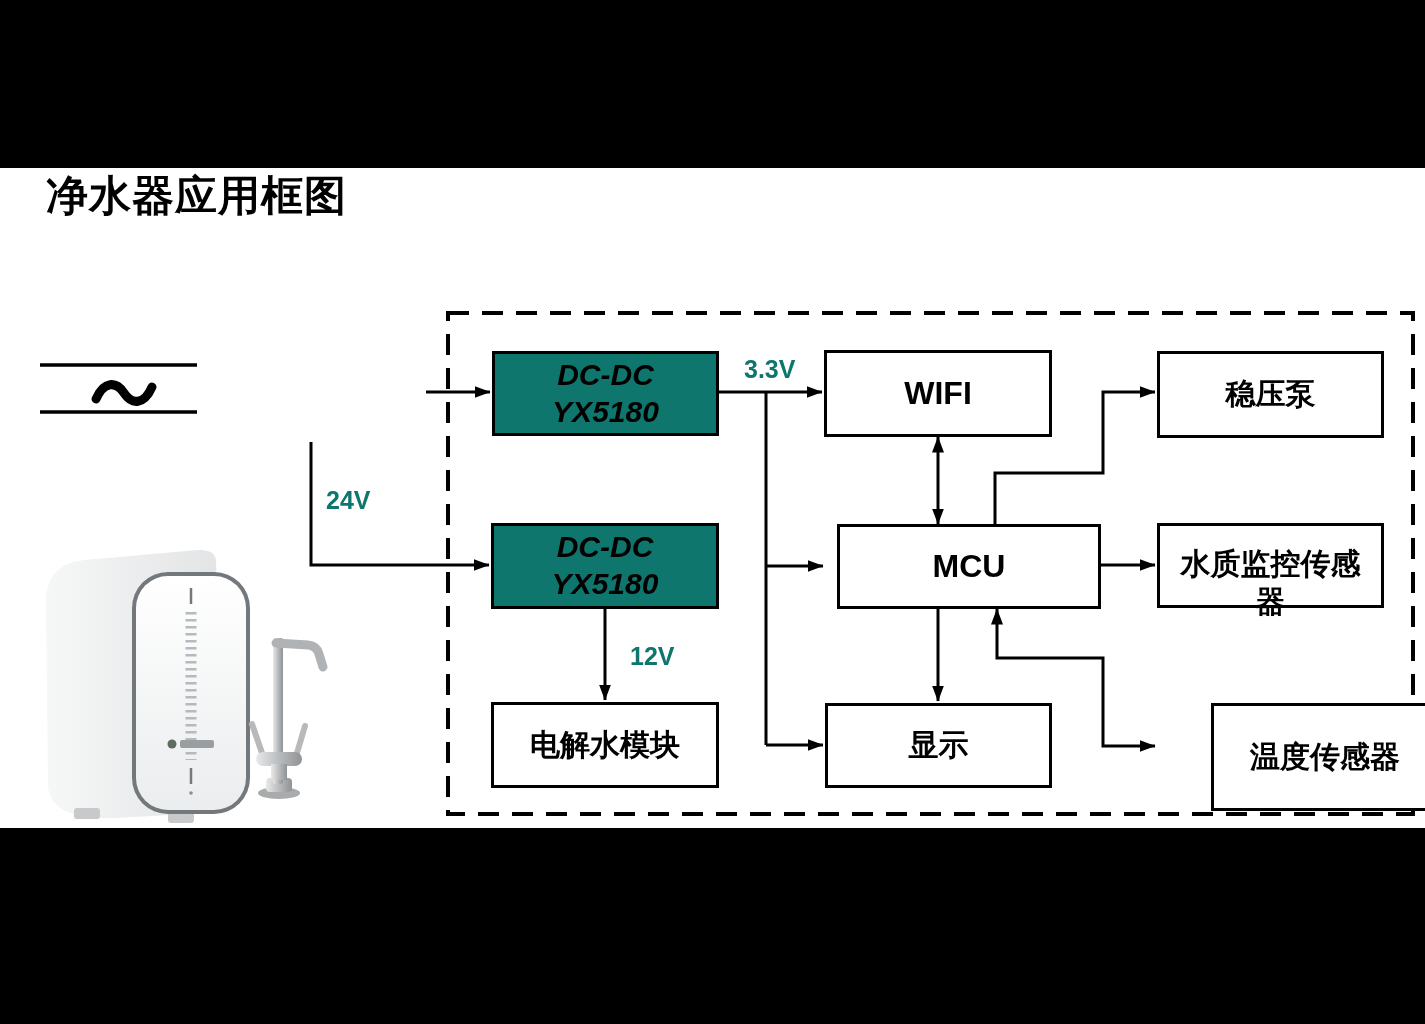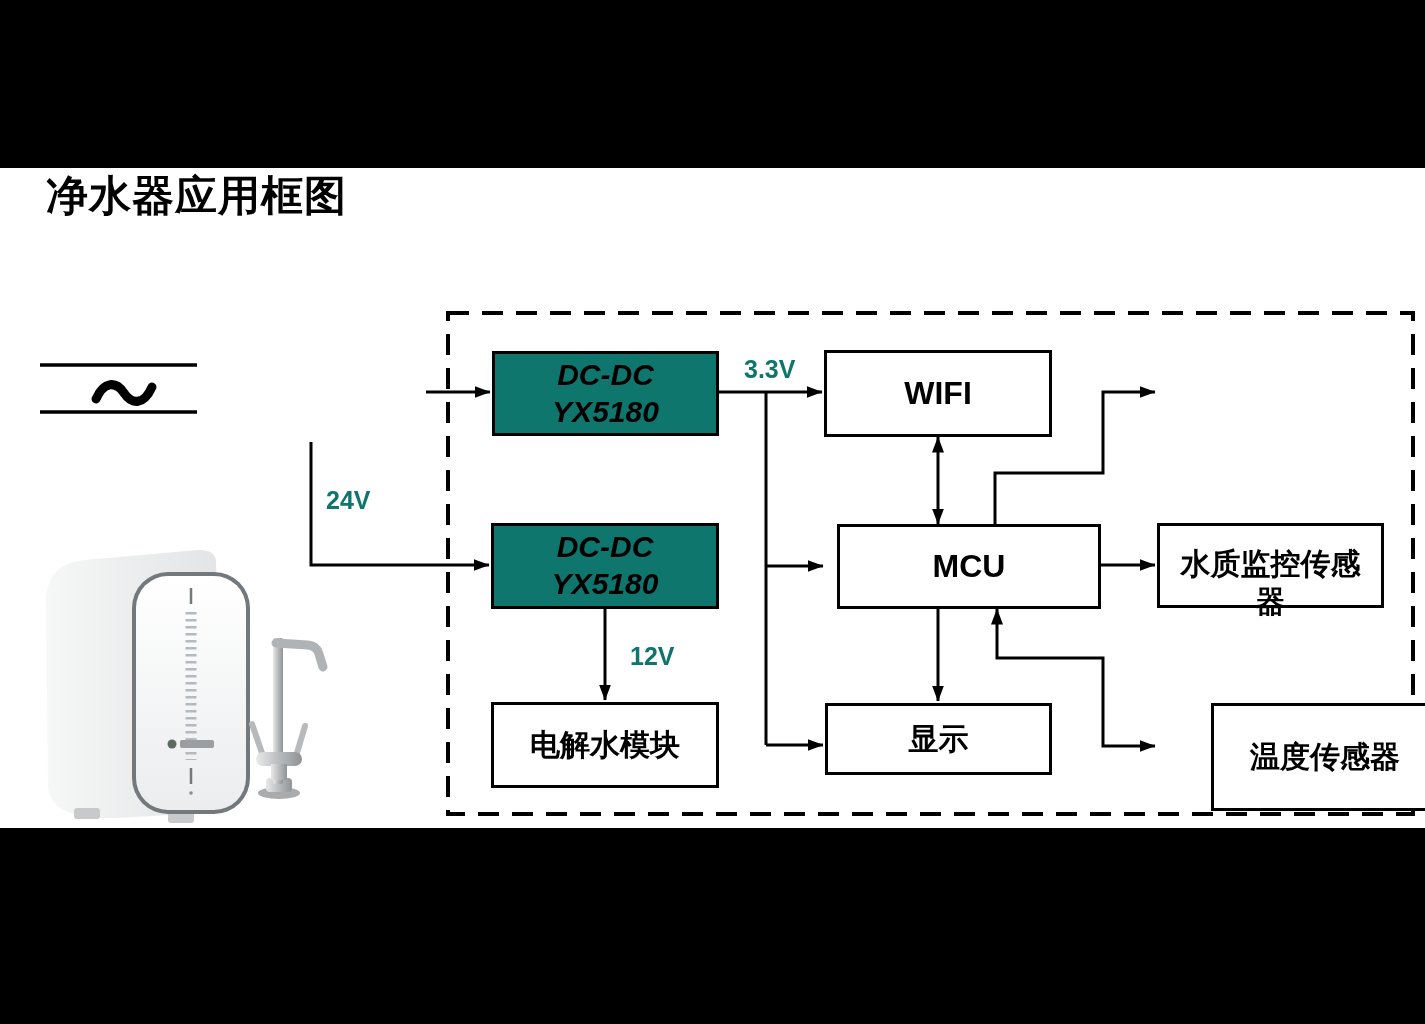--- a/index.html
+++ b/index.html
@@ -16,21 +16,21 @@
   .box .l{white-space:nowrap;}
   .box.wrap{display:block;padding:19px 9px;line-height:1.25;}
   .vlabel{position:absolute;font-size:25px;font-weight:bold;color:#0f766e;white-space:nowrap;}
   
   .b-acdc {left:197px;top:176px;width:229px;height:98px;font-size:31px;}
   .b-dcdc1{left:492px;top:183px;width:227px;height:85px;}
   .b-dcdc2{left:491px;top:355px;width:228px;height:86px;}
   .b-elec {left:491px;top:534px;width:228px;height:86px;}
   .b-wifi {left:824px;top:182px;width:228px;height:87px;font-size:32px;}
   .b-mcu  {left:837px;top:356px;width:264px;height:85px;font-size:32px;}
-  .b-disp {left:825px;top:535px;width:227px;height:72px;justify-content:center;}
+  .b-disp {left:825px;top:535px;width:227px;height:85px;justify-content:center;}
   .b-pump {left:1157px;top:183px;width:227px;height:87px;}
   .b-wq   {left:1157px;top:355px;width:227px;height:85px;}
   .b-temp {left:1211px;top:535px;width:228px;height:108px;}
   .lab-24 {left:326px;top:318px;}
   .lab-33 {left:744px;top:187px;}
   .lab-12 {left:630px;top:474px;}
 </style>
 </head>
 <body>
 
@@ -124,20 +124,23 @@
     </div>
 
     <div class="box b-mcu">
       <span class="l">MCU</span>
     </div>
 
     <div class="box b-disp">
       <span class="l">显示</span>
     </div>
 
+    <div class="box b-pump">
+      <span class="l">稳压泵</span>
+    </div>
 
     <div class="box wrap b-wq">
       <span>水质监控传感器</span>
     </div>
 
     <div class="box b-temp">
       <span class="l">温度传感器</span>
     </div>
 
     <div class="vlabel lab-24">24V</div>

